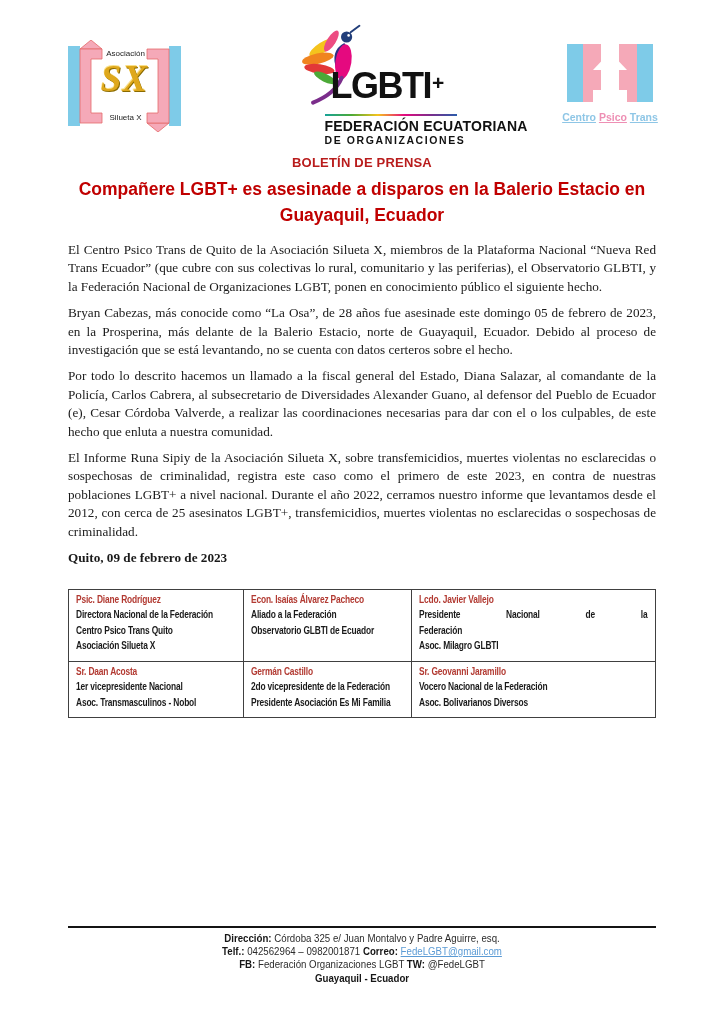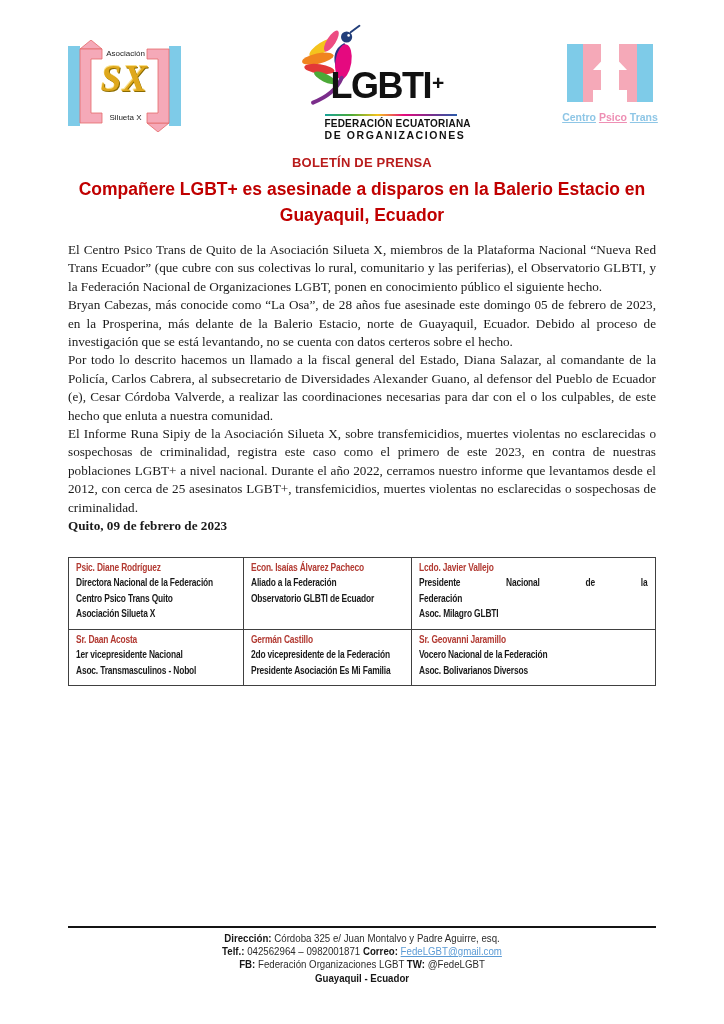--- a/index.html
+++ b/index.html
@@ -34,37 +34,37 @@
                font-size: 8px; color: #222; }
 
   .logo-fed { position: relative; width: 176px; height: 126px; }
   .fed-bird { position: absolute; left: 4px; top: -4px; width: 96px; height: 86px; }
   .fed-acronym { position: absolute; top: 42px; left: 46px; font-size: 36px; font-weight: 900;
                  letter-spacing: -1.5px; color: #111; line-height: 1; white-space: nowrap; }
   .fed-plus { font-size: 21px; font-weight: 900; vertical-align: 8px; letter-spacing: 0; margin-left: 1px; }
   .fed-sub { position: absolute; top: 88px; left: 40px; width: 132px; text-align: center; }
   .fed-divider { height: 2px; width: 100%; margin-bottom: 2px;
                  background: linear-gradient(90deg,#17a398,#4ca937,#f5c31d,#e5097f,#7b2d8b,#2a5caa); }
-  .fed-l1 { font-size: 10px; font-weight: 800; color: #111; letter-spacing: 0.2px; white-space: nowrap; text-align: right; }
+  .fed-l1 { font-size: 14px; font-weight: 800; color: #111; letter-spacing: 0.2px; white-space: nowrap; text-align: right; }
   .fed-l2 { font-size: 10.5px; font-weight: 800; color: #111; letter-spacing: 1.6px; white-space: nowrap; }
 
   .logo-cpt { width: 92px; margin-top: 18px; display: flex; flex-direction: column; align-items: center; }
   .cpt-words { margin-top: 9px; font-size: 10.5px; font-weight: 700; white-space: nowrap; }
   .cpt-words .w-blue { color: #8ec6e6; text-decoration: underline; margin-top: 23px; }
   .cpt-words .w-pink { color: #ee8fb4; text-decoration: underline; }
 
   
   .kicker { margin-top: 21px; text-align: center; font-size: 13px; font-weight: 700;
             color: #b91c1c; letter-spacing: 0.2px; }
   .headline { margin-top: 6px; text-align: center; font-size: 17.5px; font-weight: 700;
               color: #c00000; line-height: 26px; }
 
   
   .body-text { font-family: "Liberation Serif", serif; font-size: 13.2px; line-height: 18.4px; }
-  .body-text p { margin-top: 0; text-align: justify; }
+  .body-text p { margin-top: 8px; text-align: justify; }
   .body-text p.first { margin-top: 13px; }
   .dateline { margin-top: 14px; font-weight: 700; text-align: left; }
 
   
   .contact { margin-top: 22px; text-align: center; font-size: 11.5px; font-weight: 700; color: #1f1f1f; }
   .contact a { color: #1b6cb5; text-decoration: underline; }
 
   
   table.sig { width: 100%; margin-top: 21px; border-collapse: collapse; table-layout: fixed; }
   table.sig td { border: 1.4px solid #404040; vertical-align: top; padding: 2px 7px 7px 7px; }

